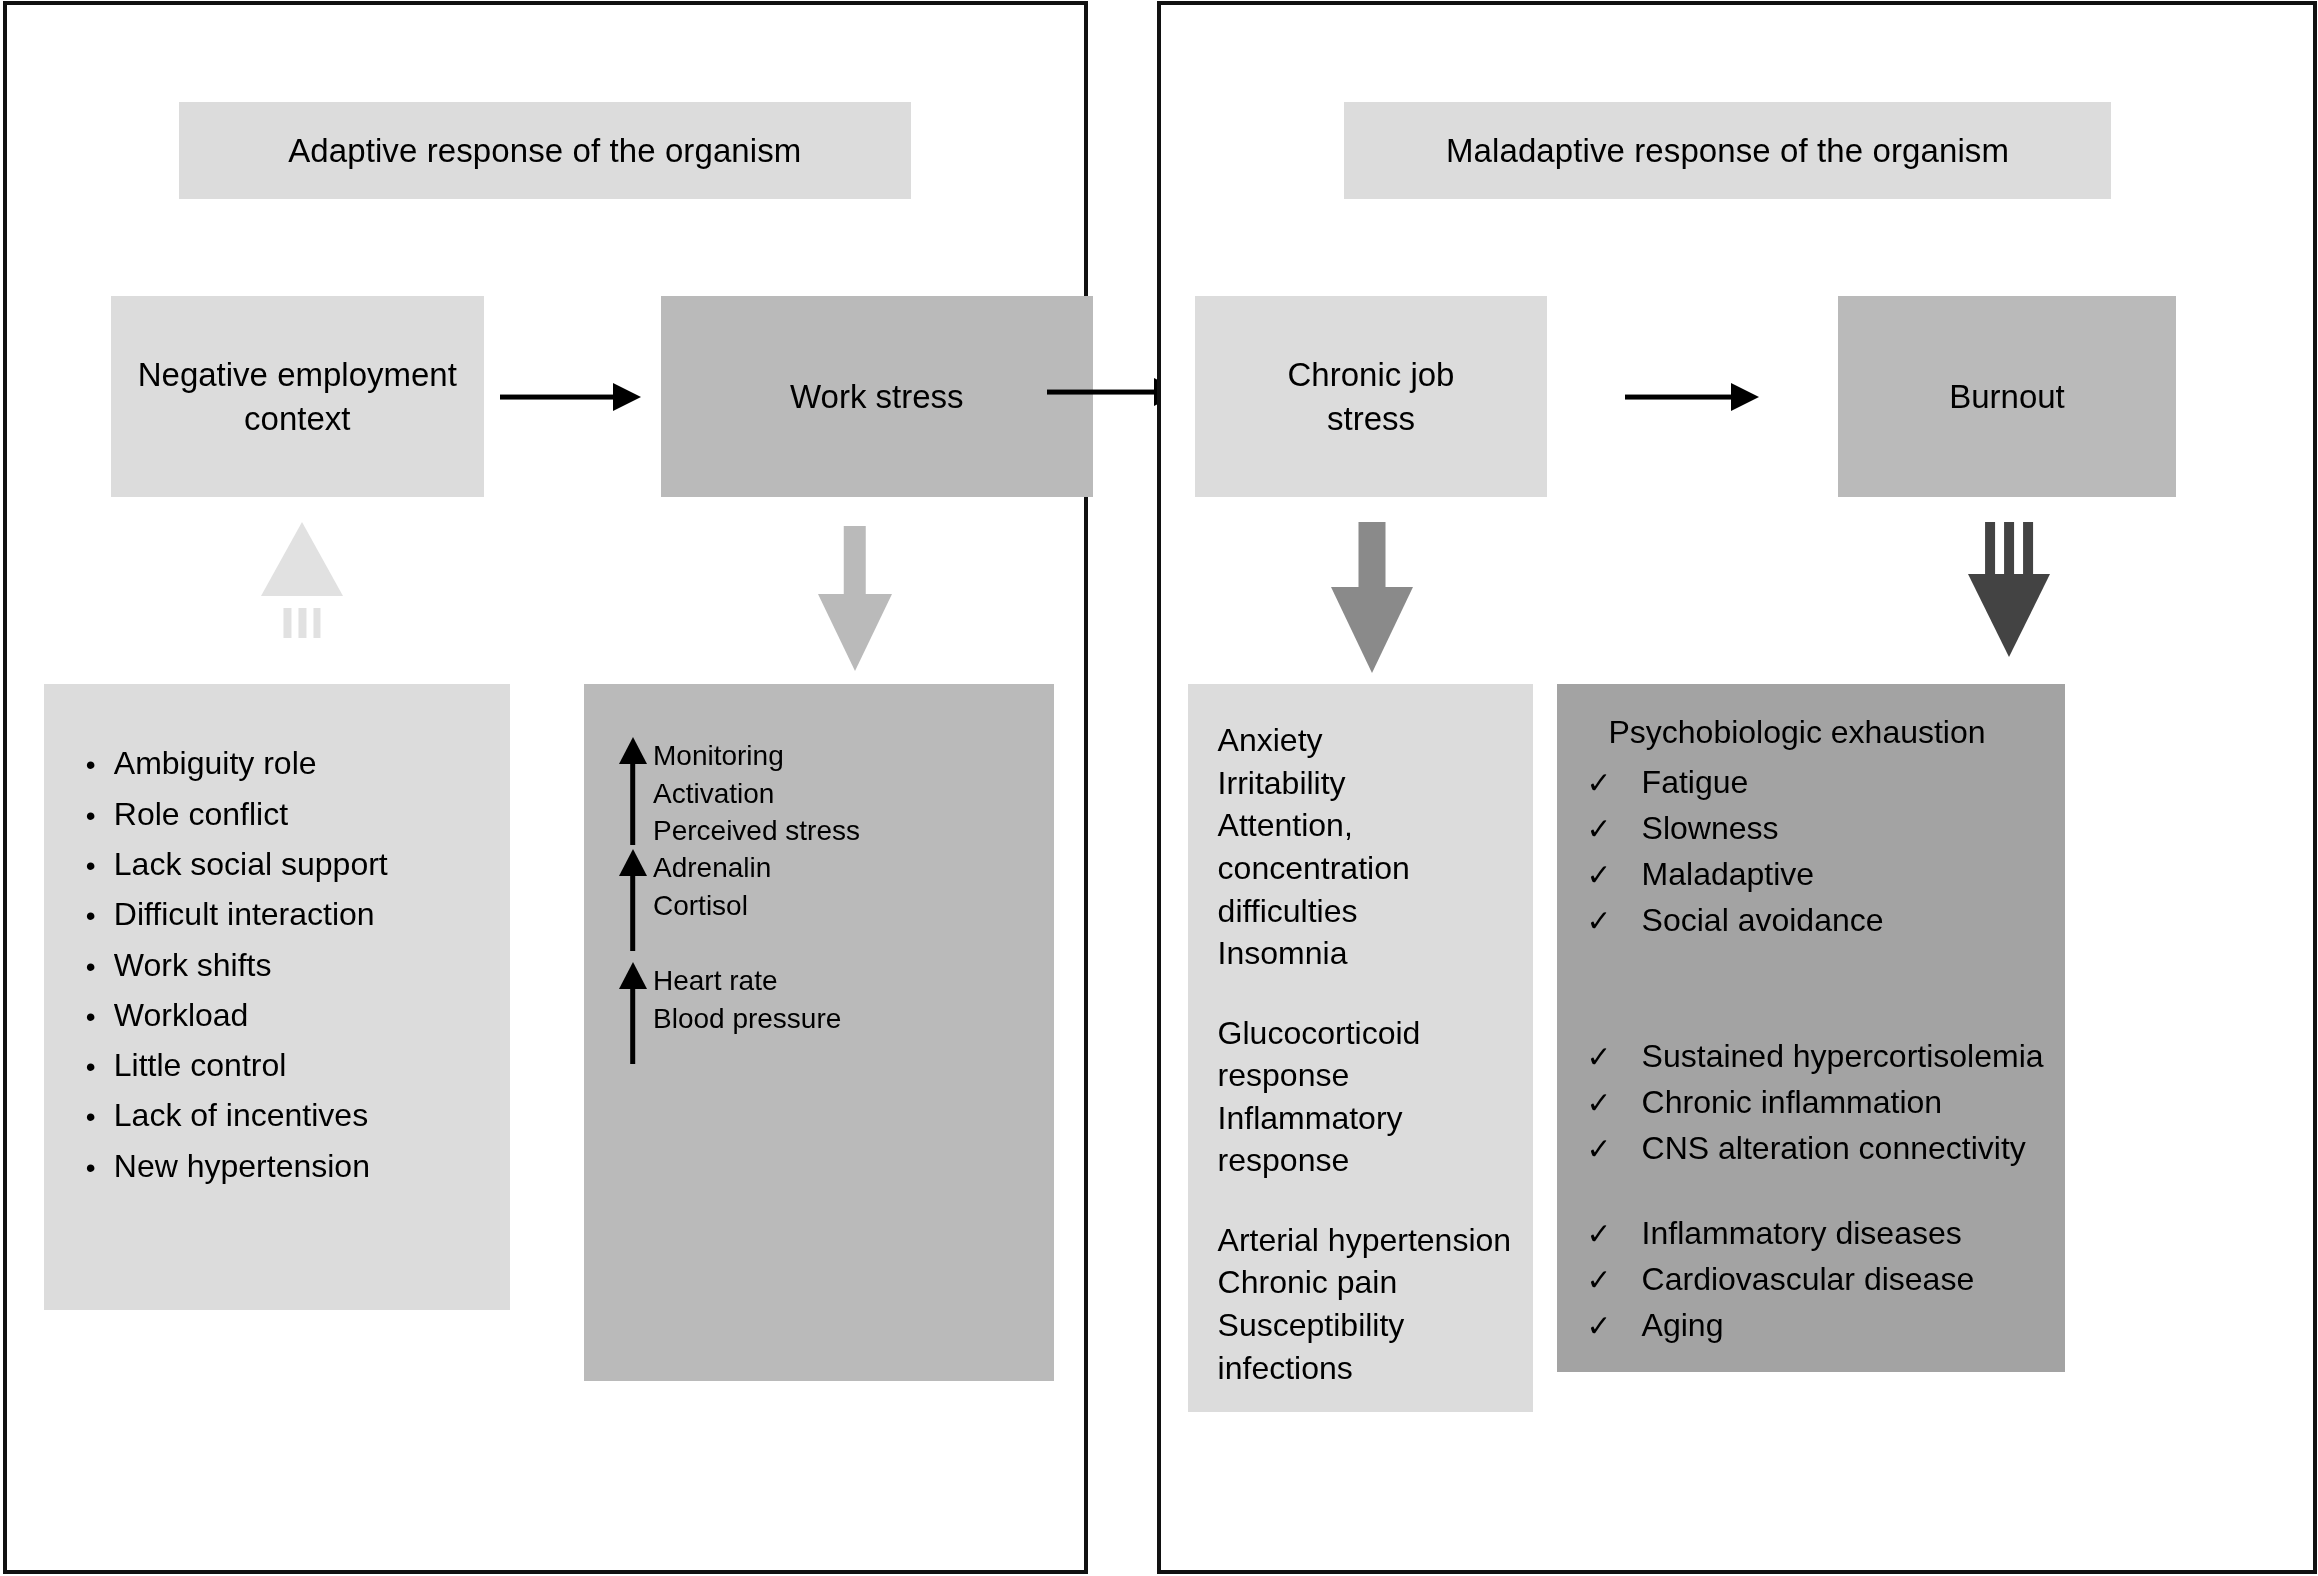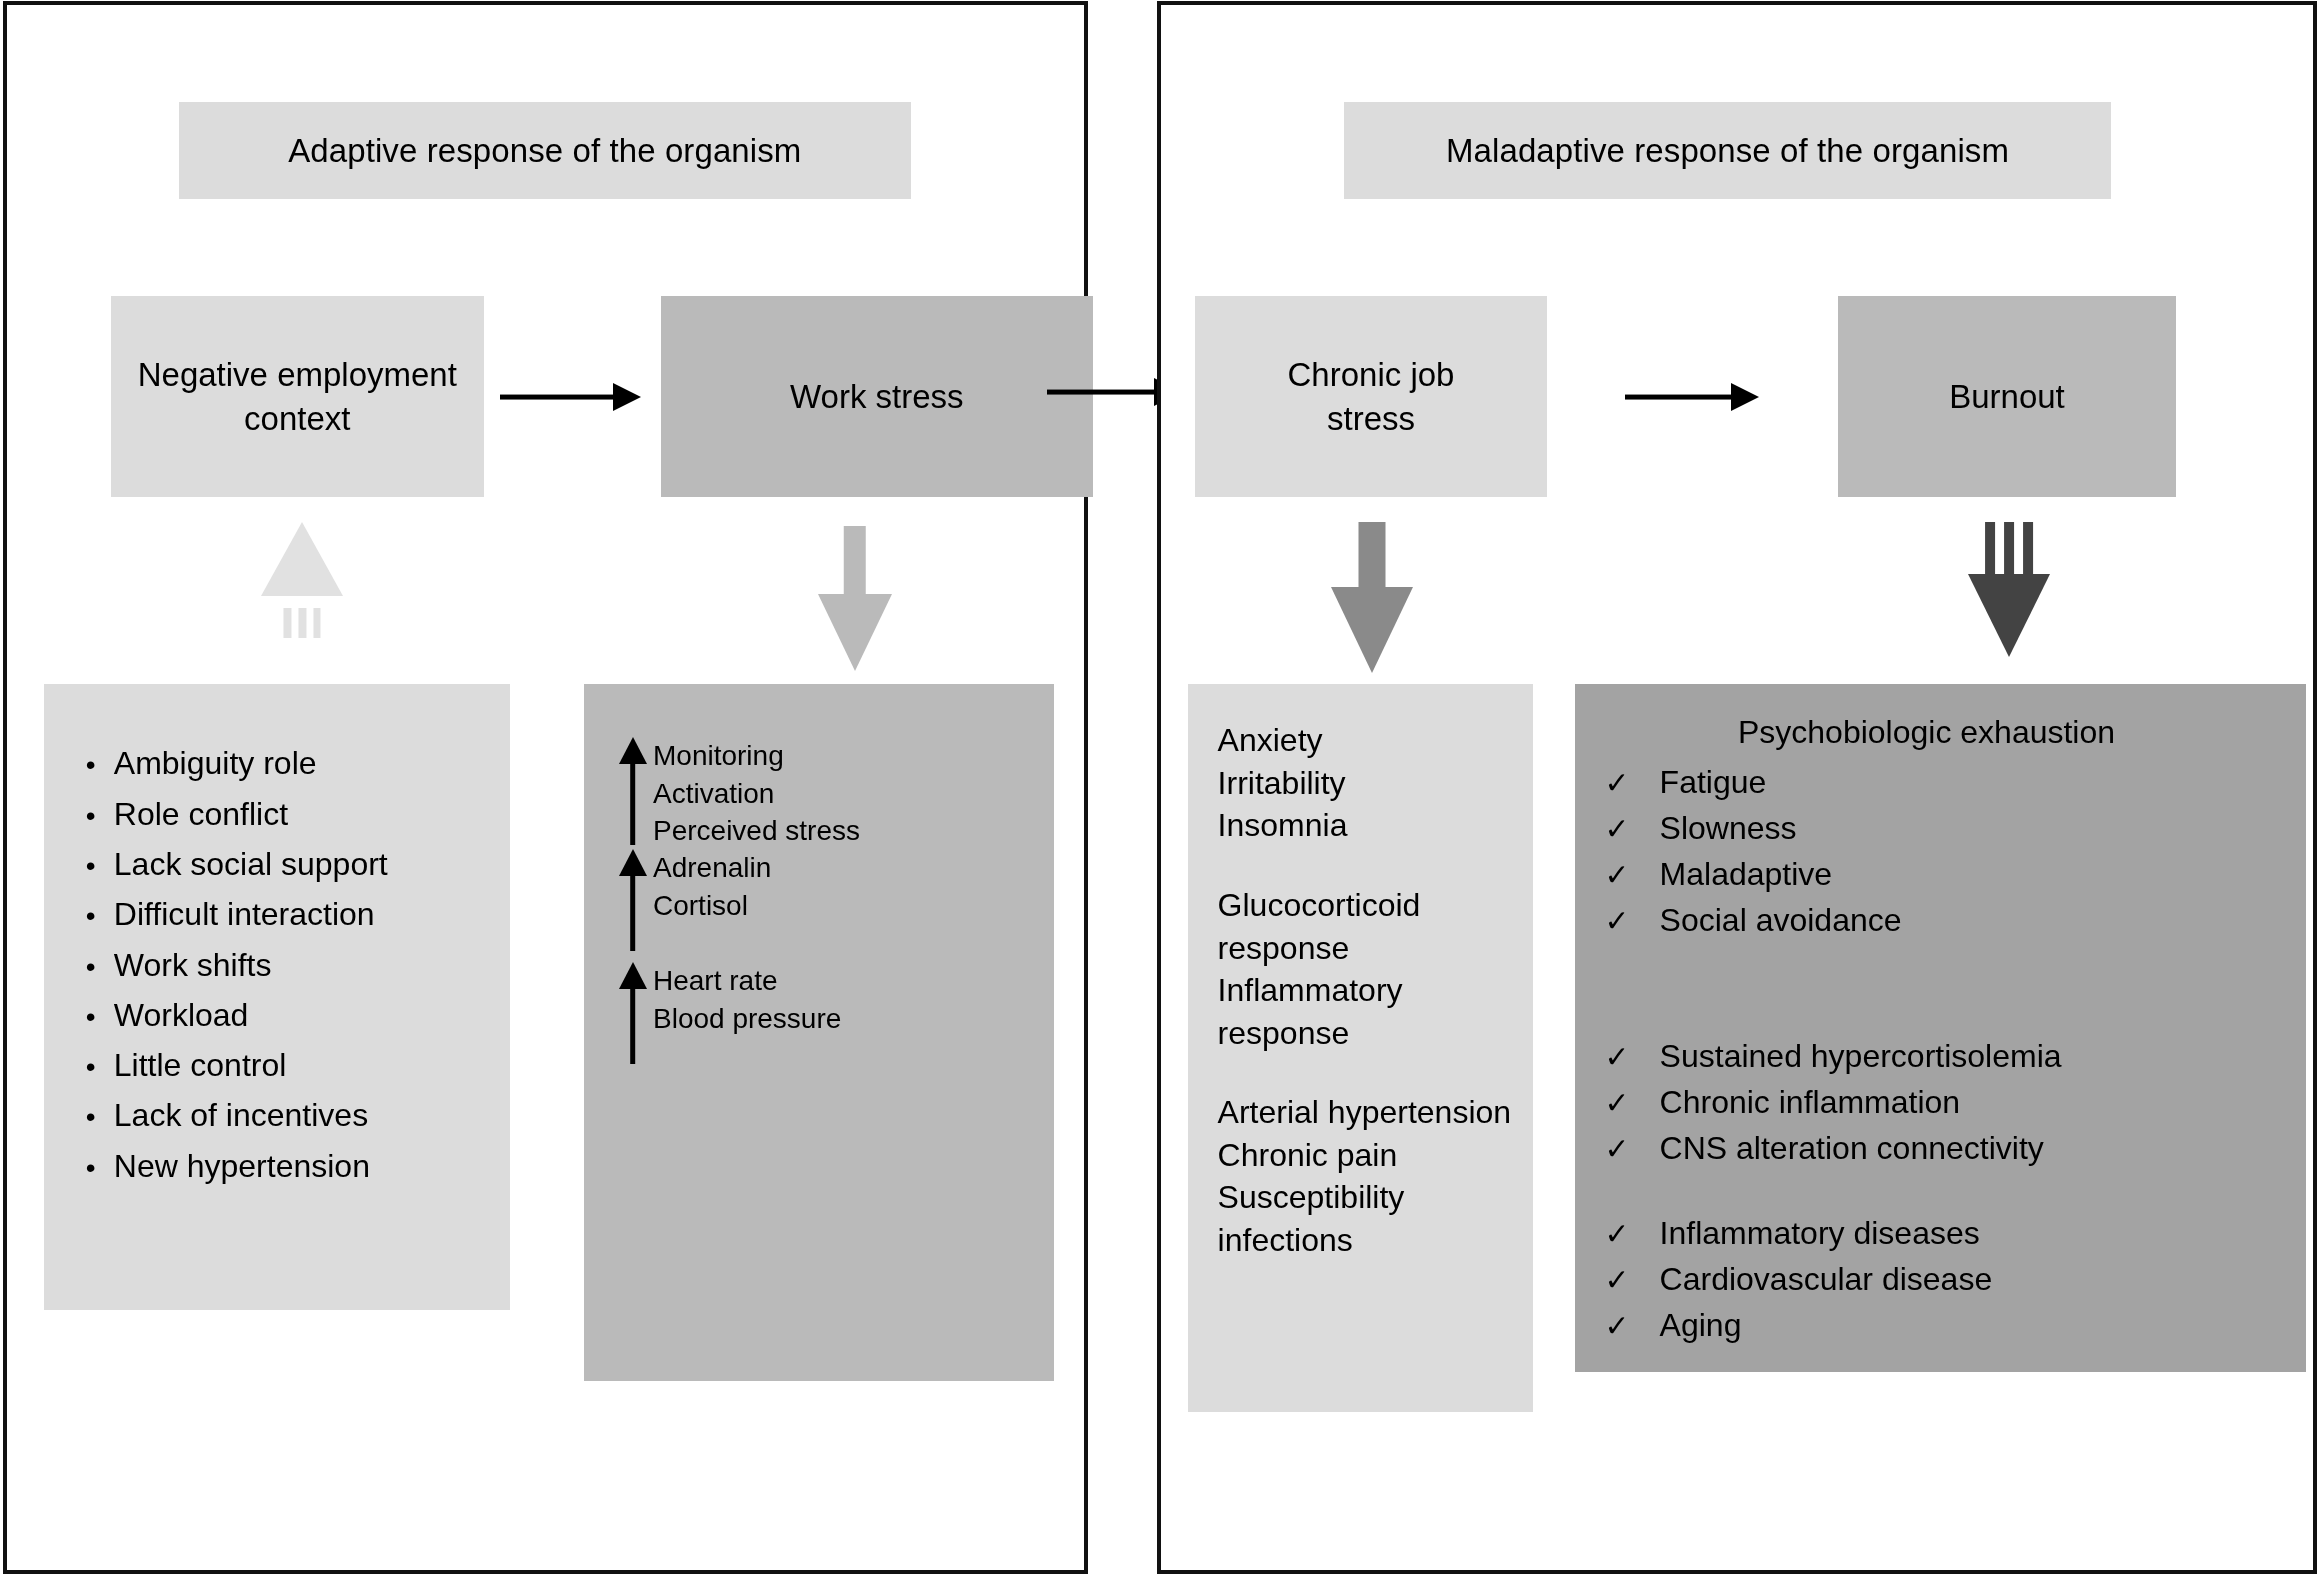--- a/index.html
+++ b/index.html
@@ -308,35 +308,37 @@
       </div>
       <div class="tip" style="top:52px;
            border-left:41px solid transparent; border-right:41px solid transparent;
            border-top:83px solid #434343;"></div>
     </div>
 
     <div class="list-box shade-light" style="left:27px; top:679px; width:345px; height:728px;">
       <div class="plain-lines" style="margin:35px 0 0 29.6px;">
         <div class="ln" style="white-space:pre-line;">Anxiety</div>
         <div class="ln" style="white-space:pre-line;">Irritability</div>
+        <div class="ln" style="white-space:pre-line;">Attention, concentration
+difficulties</div>
         <div class="ln" style="white-space:pre-line;">Insomnia</div>
         <div class="gap-line"></div>
         <div class="ln" style="white-space:pre-line;">Glucocorticoid
 response</div>
         <div class="ln" style="white-space:pre-line;">Inflammatory
 response</div>
         <div class="gap-line"></div>
         <div class="ln" style="white-space:pre-line;">Arterial hypertension</div>
         <div class="ln" style="white-space:pre-line;">Chronic pain</div>
         <div class="ln" style="white-space:pre-line;">Susceptibility
 infections</div>
       </div>
     </div>
 
-    <div class="list-box shade-dark" style="left:414px; top:679px; width:731px; height:688px;">
+    <div class="list-box shade-dark" style="left:396px; top:679px; width:508px; height:688px;">
       <div style="margin:29.6px 0 0 0;">
         <p class="check-title">Psychobiologic exhaustion</p>
 
         <div class="check-list" style="margin-left:29.6px;">
           <div class="row">
               <span class="ck">✓</span>
               <span>Fatigue</span>
             </div>
           <div class="row">
               <span class="ck">✓</span>

